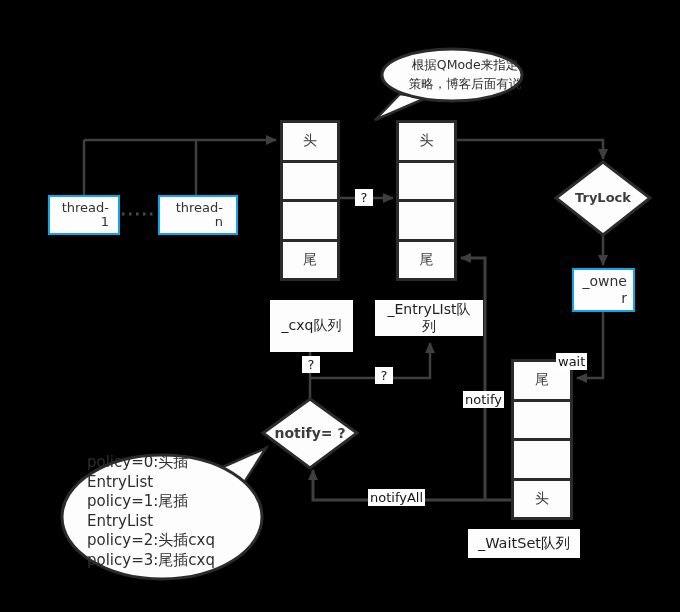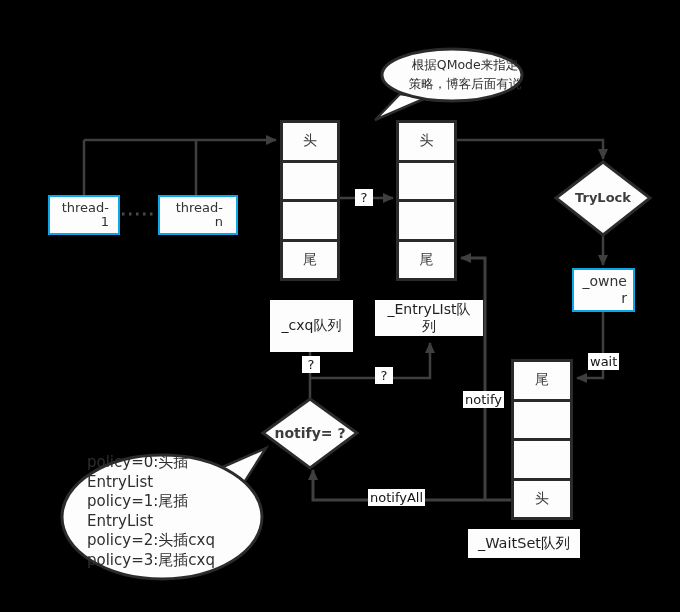--- a/index.html
+++ b/index.html
@@ -122,21 +122,21 @@
   <div class="qlabel" style="left:375px;top:300px;width:108px;height:36px;padding:11px 9px;">_EntryLIst队列</div>
   <div class="qlabel" style="left:468px;top:529px;width:112px;height:29px;font-size:14.5px;">_WaitSet队列</div>
 
   <div class="box" style="left:572px;top:268px;width:63px;height:44px;">
     <div id="owner-inner">_owner</div>
   </div>
 
   <div class="diamond-label" style="left:563px;top:190px;width:80px;font-size:13px;">TryLock</div>
   <div class="diamond-label" style="left:270px;top:425px;width:80px;font-size:14px;">notify= ?</div>
 
-  <div class="tag" style="left:588px;top:353px;text-align:right;">wait</div>
+  <div class="tag" style="left:556px;top:353px;text-align:right;">wait</div>
   <div class="tag" style="left:463px;top:371px;margin-top:20px;">notify</div>
   <div class="tag" style="left:368px;top:489px;">notifyAll</div>
   <div class="tag" style="left:355px;top:189px;width:14px;">?</div>
   <div class="tag" style="left:302px;top:356px;width:14px;">?</div>
   <div class="tag" style="left:375px;top:367px;width:14px;">?</div>
 
   <div class="bubble-text" id="qmode-text">根据QMode来指定
 策略，博客后面有说</div>
   <div class="bubble-text" id="policy-text">policy=0:头插
 EntryList

